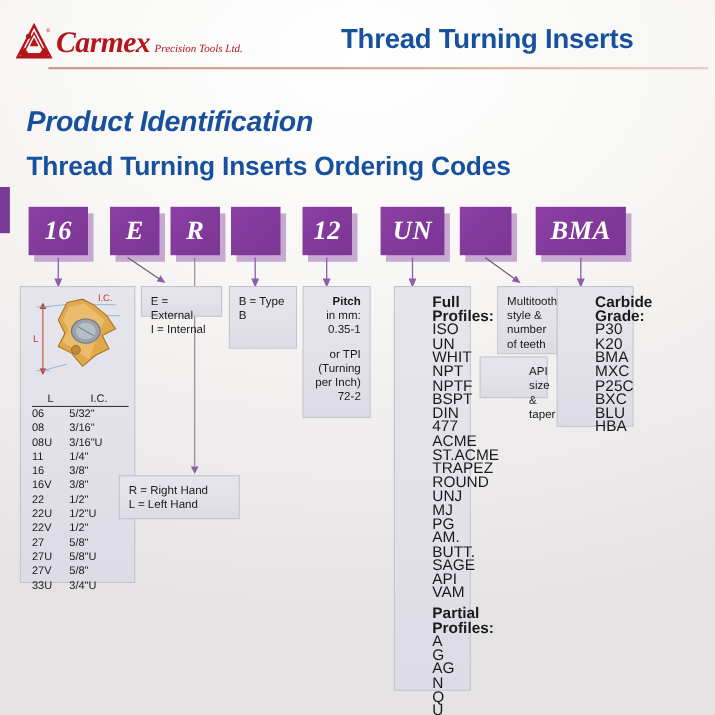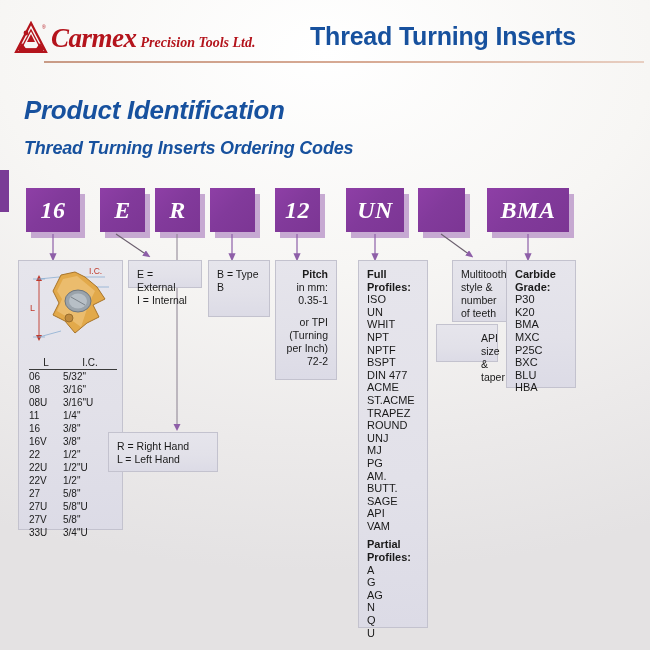--- a/index.html
+++ b/index.html
@@ -16,41 +16,41 @@
   
   .header{position:absolute;left:0;top:0;width:650px;height:70px;}
   .logo{position:absolute;left:14px;top:21px;display:flex;align-items:center;}
   .logo-mark{position:relative;width:34px;height:34px;}
   .logo-text{margin-left:3px;display:flex;align-items:baseline;}
   .logo-name{
     font-family:"Liberation Serif", serif;font-style:italic;font-weight:bold;
     font-size:27px;color:#b4141c;letter-spacing:-0.5px;line-height:1;
   }
   .logo-sub{
-    font-family:"Liberation Serif", serif;font-style:italic;font-weight:bold;
-    font-size:14px;color:#b4141c;margin-left:4px;line-height:1;
+    font-family:"Liberation Serif", serif;font-style:italic;font-weight:normal;
+    font-size:10px;color:#b4141c;margin-left:4px;line-height:1;
   }
   .doc-title{
     position:absolute;left:310px;top:22px;
     font-size:25px;font-weight:bold;color:#17519e;letter-spacing:-0.2px;
     white-space:nowrap;
   }
   .header-rule{
     position:absolute;left:44px;top:61px;width:600px;height:2px;
     background:linear-gradient(to right,#c99b86,#d8ab95 55%,#e8cfc2);
   }
   
   .sec-title{
     position:absolute;left:24px;top:95px;
     font-size:26px;font-weight:bold;font-style:italic;color:#17519e;
     letter-spacing:-0.3px;
   }
   .sub-title{
     position:absolute;left:24px;top:138px;
-    font-size:18px;font-weight:bold;color:#17519e;letter-spacing:-0.2px;font-style:italic;
+    font-size:24px;font-weight:bold;color:#17519e;letter-spacing:-0.2px;
   }
   .left-tab{position:absolute;left:0;top:170px;width:9px;height:42px;background:#7a3b96;}
   
   .codebox{position:absolute;height:44px;top:188px;}
   .codebox .shadow{
     position:absolute;left:5px;top:6px;width:100%;height:100%;
     background:#b68fc6;opacity:.75;
   }
   .codebox .face{
     position:absolute;left:0;top:0;width:100%;height:100%;
@@ -83,21 +83,21 @@
   .ic-table{
     position:absolute;left:10px;top:96px;width:88px;
     font-size:10px;color:#1a1a1a;
   }
   .ic-table .hrow{display:flex;font-weight:normal;}
   .ic-table .hrow div{border-bottom:1px solid #3a3a3a;padding-bottom:1px;text-align:center;}
   .ic-table .row{display:flex;line-height:13px;}
   .c1{width:34px;}
   .c2{width:54px;}
   
-  .listcol{font-size:11px;line-height:12.6px;color:#1a1a1a;}
+  .listcol{font-size:14px;line-height:12.6px;color:#1a1a1a;padding-left:26px;}
   .listcol .hd{font-weight:bold;}
 </style>
 </head>
 <body>
 
 <div class="page">
 
   <div class="header">
     <div class="logo">
       <div class="logo-mark">

